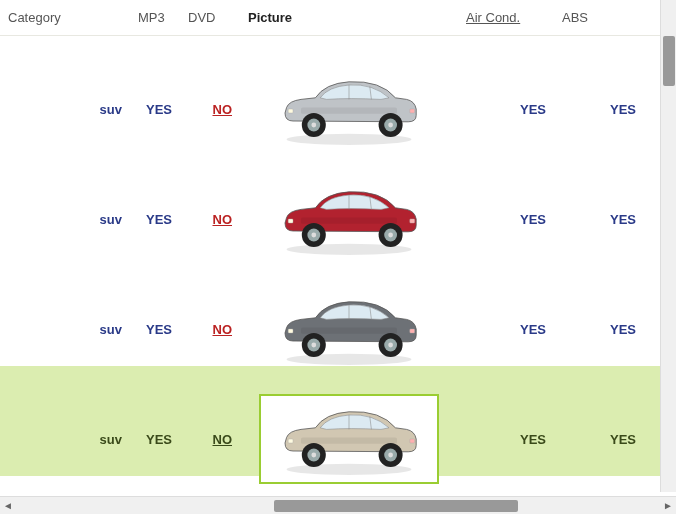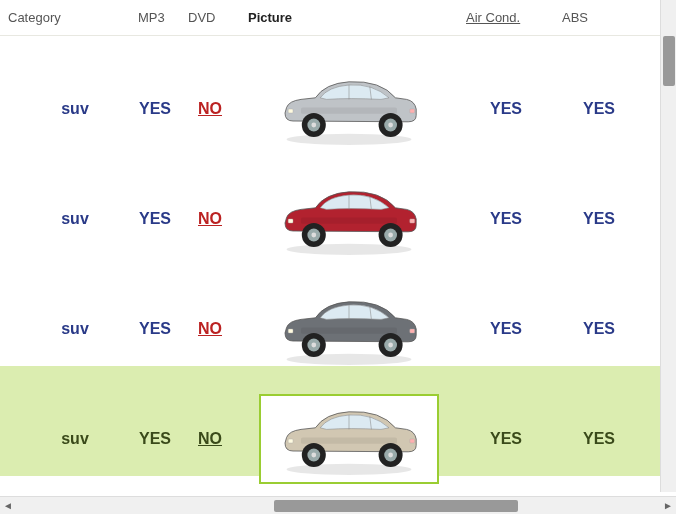--- a/index.html
+++ b/index.html
@@ -46,23 +46,23 @@
   .data-row {
     display: flex;
     align-items: center;
     height: 110px;
     background: #fff;
   }
   .data-row.selected {
     background: #dbedb0;
   }
   .cell {
-    text-align: center;
+    text-align: right;
     padding: 0 8px;
-    font-size: 16px;
+    font-size: 13px;
     white-space: nowrap;
     overflow: hidden;
     margin-top: 36px;
   }
   .val-blue { color: #2a3a88; font-weight: 600; }
   .val-red  { color: #b22; font-weight: 600; }
   .val-sel  { color: #3a4a1a; font-weight: 600; }
   .pic-cell {
     display: flex;
     align-items: center;

